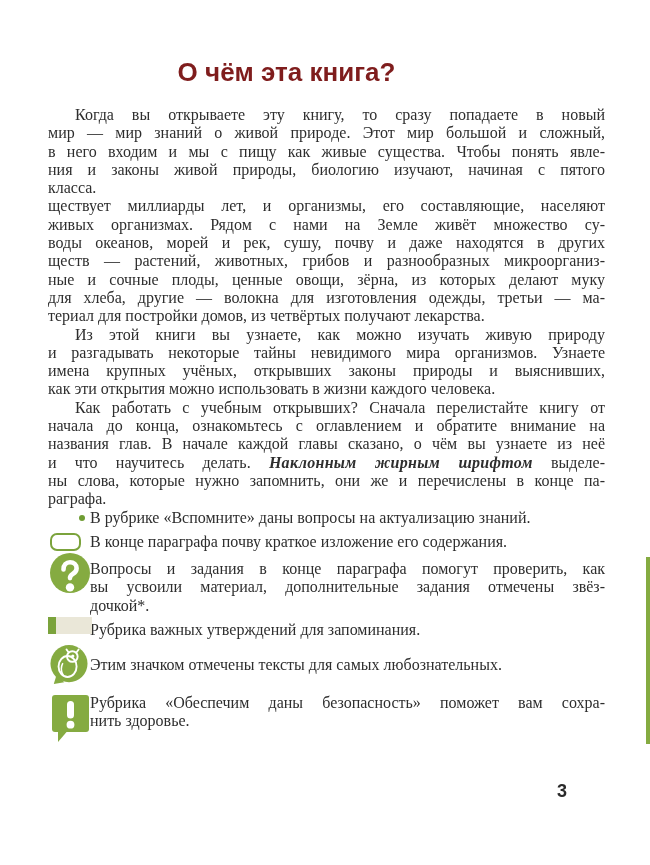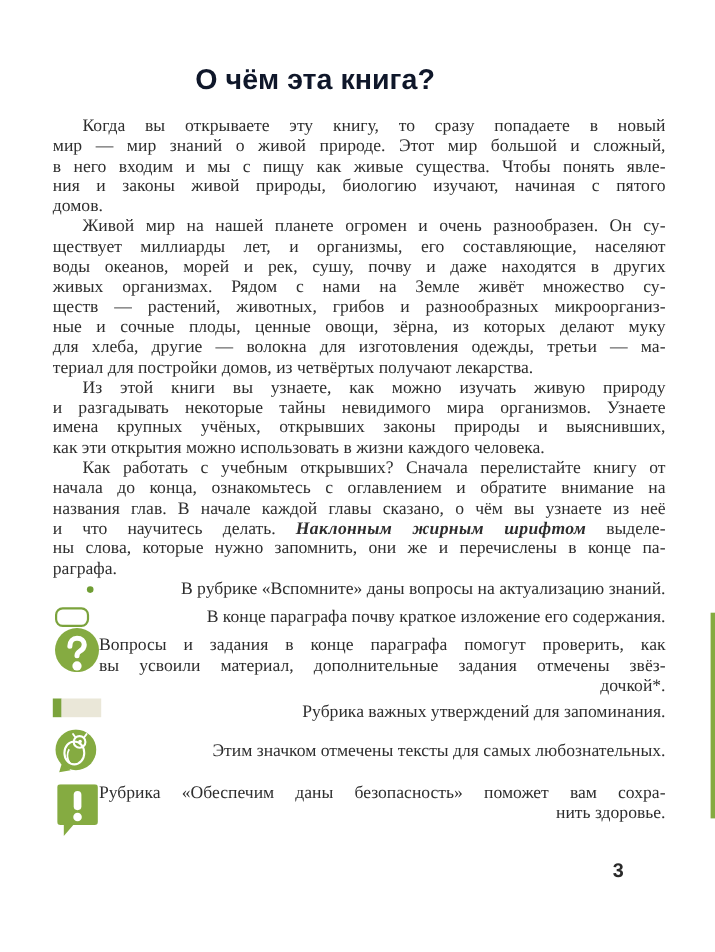--- a/index.html
+++ b/index.html
@@ -3,36 +3,36 @@
 <meta charset="utf-8">
 <style>
   html,body{margin:0;padding:0;}
   body{
     width:650px;height:865px;background:#ffffff;position:relative;overflow:hidden;
     font-family:"Liberation Serif","DejaVu Serif",serif;color:#2e2e2e;
   }
   .content{position:absolute;left:48px;top:0;width:557px;}
   h1.title{
     font-family:"Liberation Sans","DejaVu Sans",sans-serif;
-    font-weight:700;font-size:26px;line-height:32px;color:#0f172a;
+    font-weight:700;font-size:26px;line-height:32px;color:#7f1d1d;
     text-align:center;margin:56px 0 0 0;transform:translateX(-40px);
   }
   #paragraphs{margin-top:18px;}
   .para{margin:0;}
   .tline{
     font-size:16px;line-height:18.3px;text-align:justify;
     white-space:normal;
   }
   .tline.just{text-align-last:justify;}
   .tline.ind{text-indent:27px;}
   b i{letter-spacing:.3px;}
   
   #legend{margin-top:0;}
   .legend-item{position:relative;padding-left:42px;}
-  .legend-text .tline{text-align:right;}
+  .legend-text .tline{text-align:left;}
   .legend-text .tline.just{text-align:justify;text-align-last:justify;}
   .li-1{margin-bottom:6.5px;}
   .li-2{margin-bottom:8.5px;}
   .li-3{margin-bottom:5.8px;}
   .li-4{margin-bottom:16.4px;}
   .li-5{margin-bottom:20.4px;}
   .legend-icon{position:absolute;display:block;}
   .icon-dot{left:31px;top:6px;width:6px;height:6px;border-radius:50%;background:#6f9d33;}
   .icon-box{left:2px;top:0px;width:27px;height:14px;border:2px solid #7ba33c;border-radius:7px;background:#fff;}
   .icon-question{left:2px;top:-7px;}
@@ -54,27 +54,26 @@
 <div class="content">
 
   <h1 class="title">О чём эта книга?</h1>
 
   <div id="paragraphs">
       <div class="para">
         <div class="tline just ind">Когда вы открываете эту книгу, то сразу попадаете в новый</div>
         <div class="tline just">мир — мир знаний о живой природе. Этот мир большой и сложный,</div>
         <div class="tline just">в него входим и мы с пищу как живые существа. Чтобы понять явле-</div>
         <div class="tline just">ния и законы живой природы, биологию изучают, начиная с пятого</div>
-        <div class="tline">домов.</div>
+        <div class="tline">класса.</div>
       </div>
       <div class="para">
-        <div class="tline just ind">Живой мир на нашей планете огромен и очень разнообразен. Он су-</div>
         <div class="tline just">ществует миллиарды лет, и организмы, его составляющие, населяют</div>
+        <div class="tline just">живых организмах. Рядом с нами на Земле живёт множество су-</div>
         <div class="tline just">воды океанов, морей и рек, сушу, почву и даже находятся в других</div>
-        <div class="tline just">живых организмах. Рядом с нами на Земле живёт множество су-</div>
         <div class="tline just">ществ — растений, животных, грибов и разнообразных микроорганиз-</div>
         <div class="tline just">ные и сочные плоды, ценные овощи, зёрна, из которых делают муку</div>
         <div class="tline just">для хлеба, другие — волокна для изготовления одежды, третьи — ма-</div>
         <div class="tline">териал для постройки домов, из четвёртых получают лекарства.</div>
       </div>
       <div class="para">
         <div class="tline just ind">Из этой книги вы узнаете, как можно изучать живую природу</div>
         <div class="tline just">и разгадывать некоторые тайны невидимого мира организмов. Узнаете</div>
         <div class="tline just">имена крупных учёных, открывших законы природы и выяснивших,</div>
         <div class="tline">как эти открытия можно использовать в жизни каждого человека.</div>

